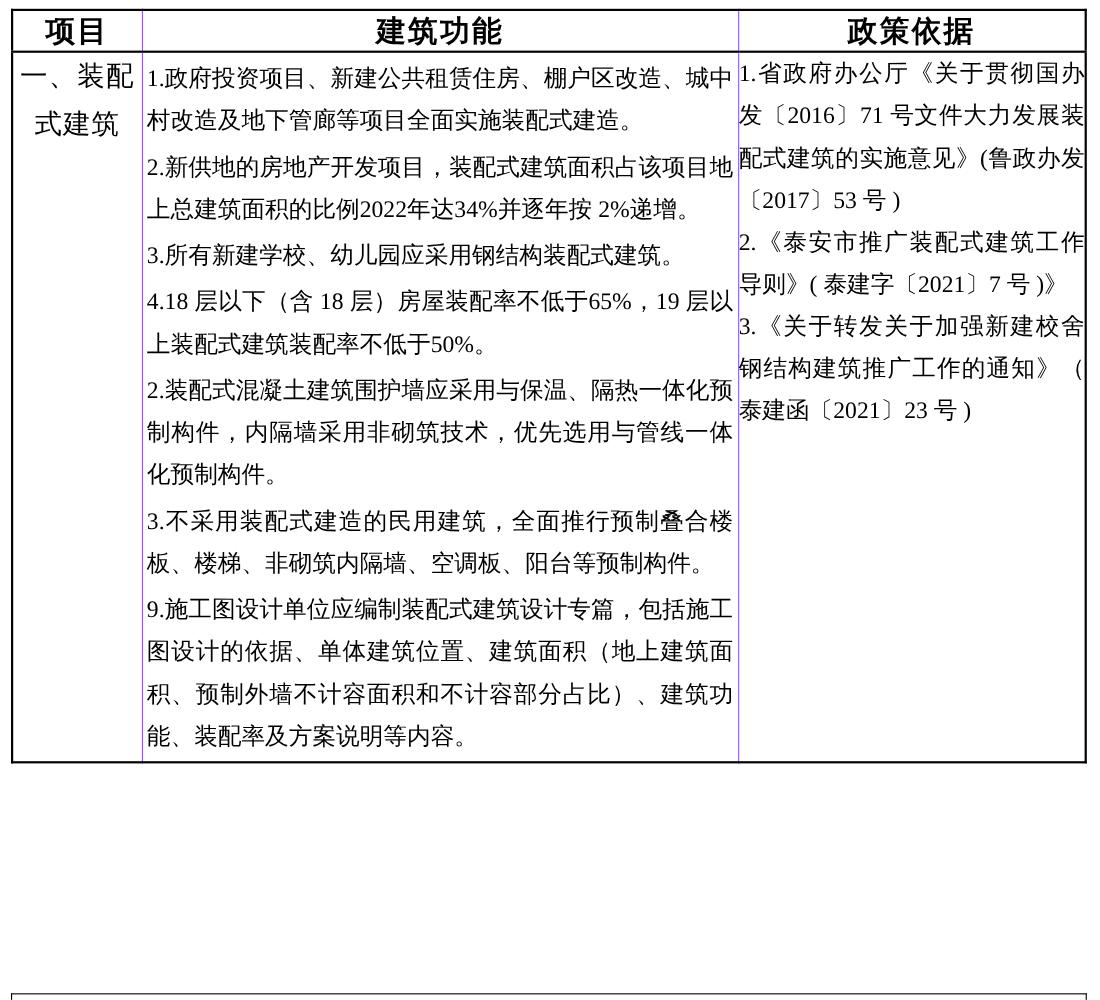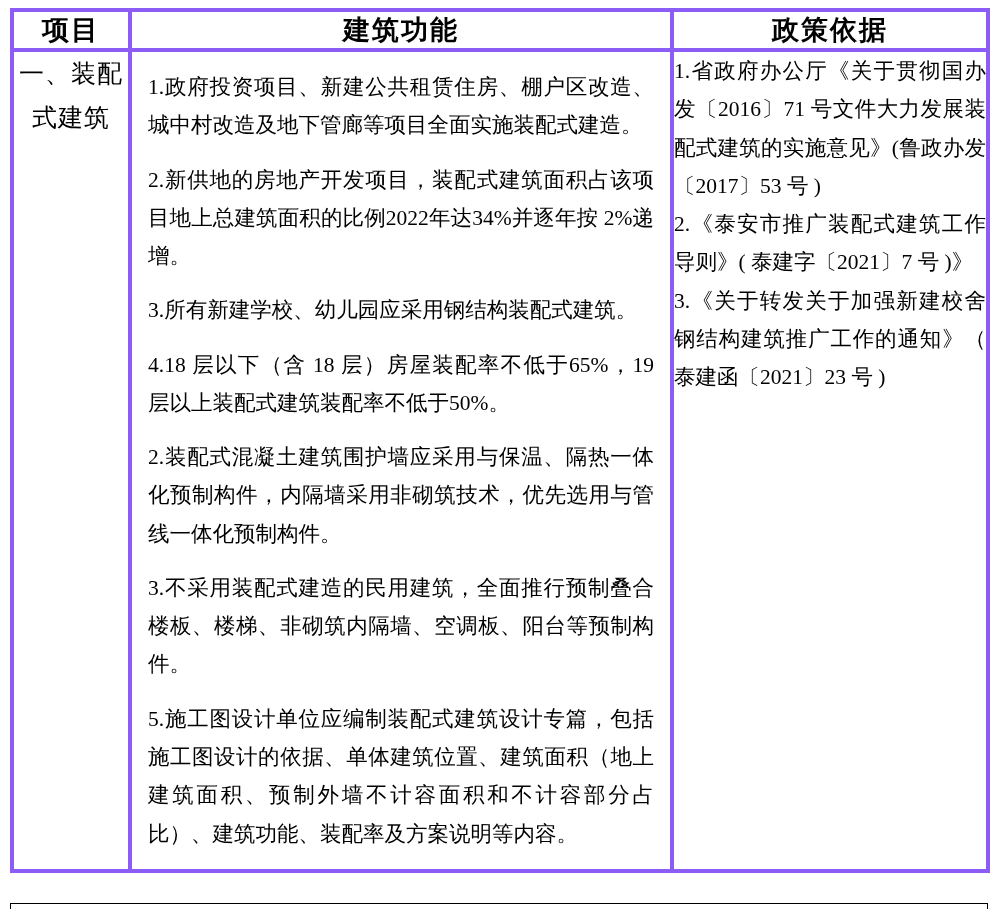--- a/index.html
+++ b/index.html
@@ -22,21 +22,21 @@
     padding: 8px 10px 0 10px;
   }
   table.policy-table {
     width: 978px;
     border-collapse: collapse;
     table-layout: fixed;
     border: 2px solid #000;
   }
   table.policy-table th,
   table.policy-table td {
-    border: 4px solid #8b5cf6;
+    border: 1px solid #8b5cf6;
     vertical-align: top;
     padding: 0;
   }
   table.policy-table thead th {
     border-bottom: 2px solid #000;
   }
   .col-item   { width: 118px; }
   .col-req    { width: 542px; }
   .col-basis  { width: 316px; }
 
@@ -63,21 +63,21 @@
   }
 
   .body-cell {
     font-size: 21.5px;
     line-height: 1.78;
     padding: 10px 12px 10px 14px;
     text-align: justify;
     text-justify: inter-ideograph;
   }
   .body-cell p {
-    margin: 16px;
+    margin: 4px;
     text-indent: 0;
     white-space: normal;
   }
   .basis-cell {
     font-size: 21.5px;
     line-height: 1.78;
     padding: 10px 12px 10px 14px;
     text-align: justify;
     text-justify: inter-ideograph;
   }
@@ -119,21 +119,21 @@
           <span class="item-text">一、装配
 式建筑</span>
         </td>
         <td class="body-cell">
           <p>1.政府投资项目、新建公共租赁住房、棚户区改造、城中村改造及地下管廊等项目全面实施装配式建造。</p>
           <p>2.新供地的房地产开发项目，装配式建筑面积占该项目地上总建筑面积的比例2022年达34%并逐年按 2%递增。</p>
           <p>3.所有新建学校、幼儿园应采用钢结构装配式建筑。</p>
           <p>4.18 层以下（含 18 层）房屋装配率不低于65%，19 层以上装配式建筑装配率不低于50%。</p>
           <p>2.装配式混凝土建筑围护墙应采用与保温、隔热一体化预制构件，内隔墙采用非砌筑技术，优先选用与管线一体化预制构件。</p>
           <p>3.不采用装配式建造的民用建筑，全面推行预制叠合楼板、楼梯、非砌筑内隔墙、空调板、阳台等预制构件。</p>
-          <p>5.施工图设计单位应编制装配式建筑设计专篇，包括施工图设计的依据、单体建筑位置、建筑面积（地上建筑面积、预制外墙不计容面积和不计容部分占比）、建筑功能、装配率及方案说明等内容。</p>
+          <p>9.施工图设计单位应编制装配式建筑设计专篇，包括施工图设计的依据、单体建筑位置、建筑面积（地上建筑面积、预制外墙不计容面积和不计容部分占比）、建筑功能、装配率及方案说明等内容。</p>
         </td>
         <td class="basis-cell">
           <p>1.省政府办公厅《关于贯彻国办发〔2016〕71 号文件大力发展装配式建筑的实施意见》(鲁政办发〔2017〕53 号 )</p>
           <p>2.《泰安市推广装配式建筑工作导则》( 泰建字〔2021〕7 号 )》</p>
           <p>3.《关于转发关于加强新建校舍钢结构建筑推广工作的通知》（ 泰建函〔2021〕23 号 )</p>
         </td>
       </tr>
     </tbody>
   </table>
   <div class="bottom-strip"></div>

